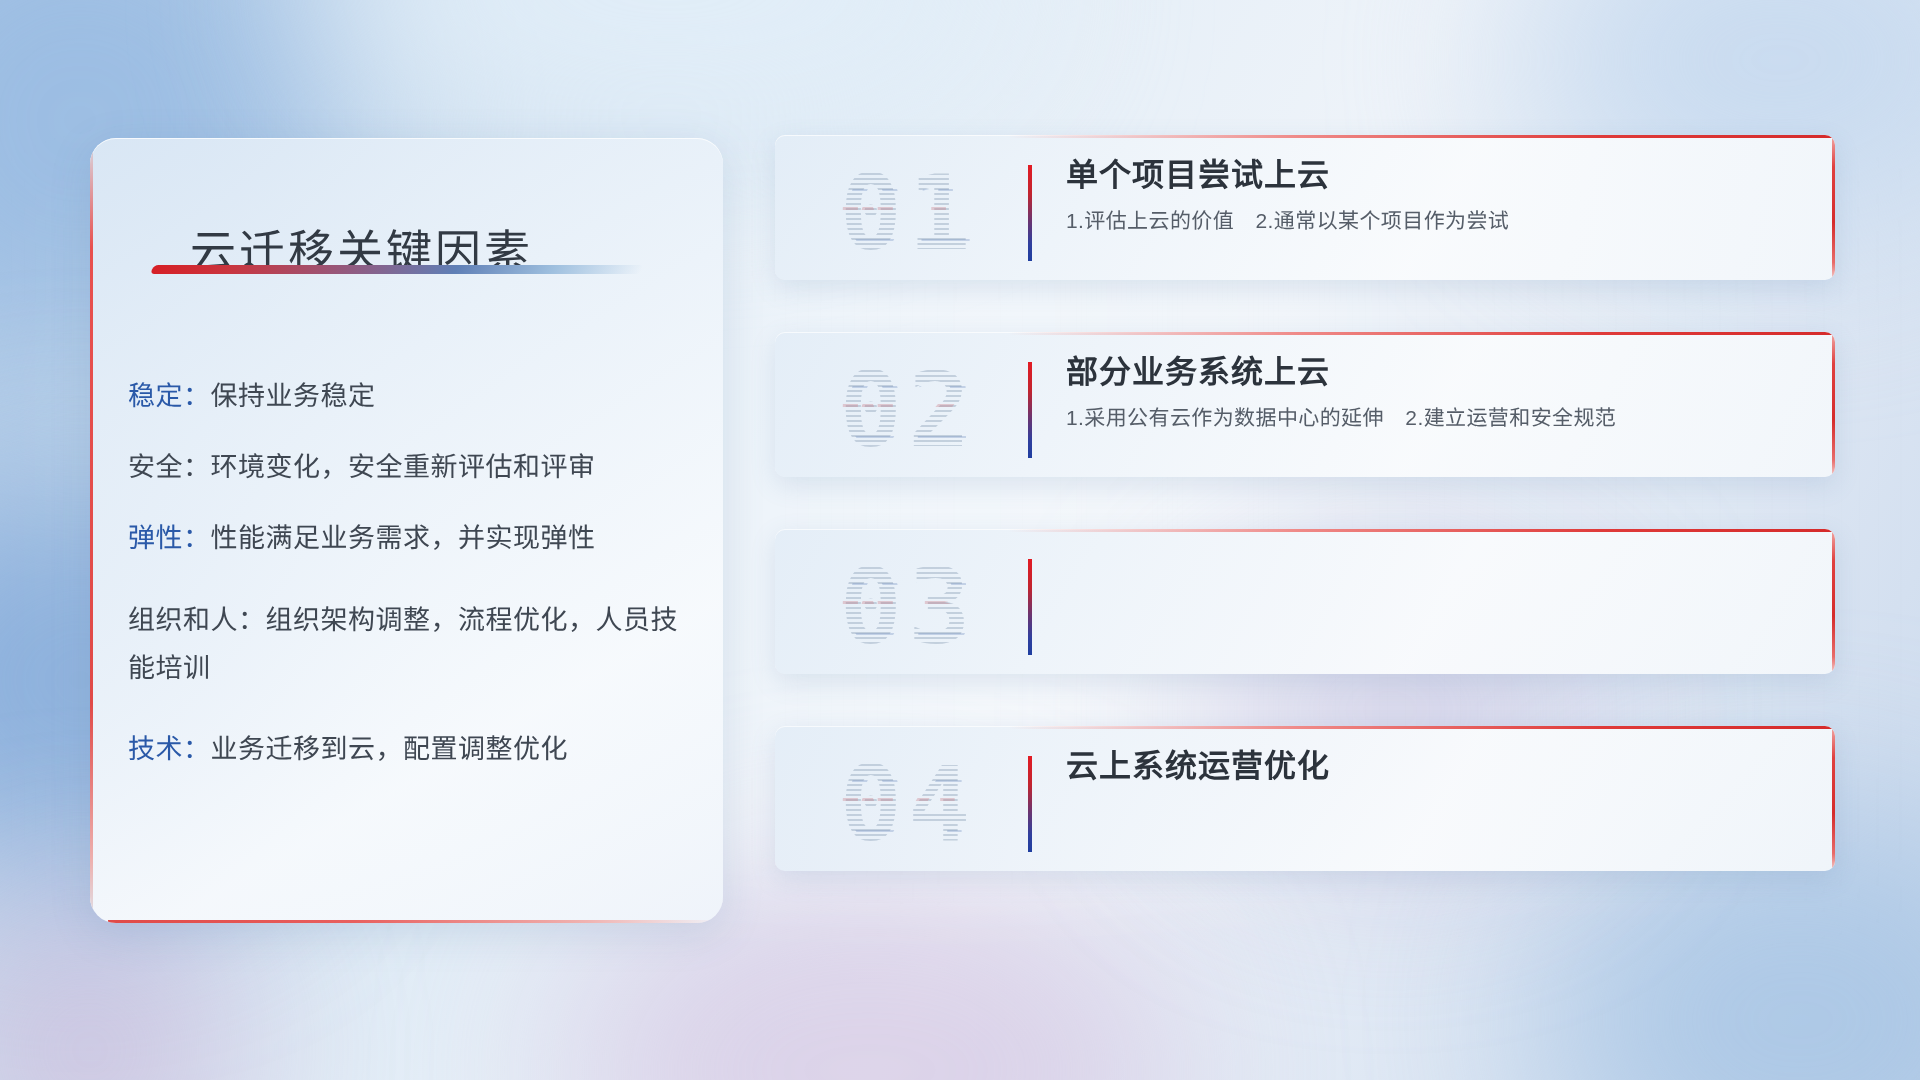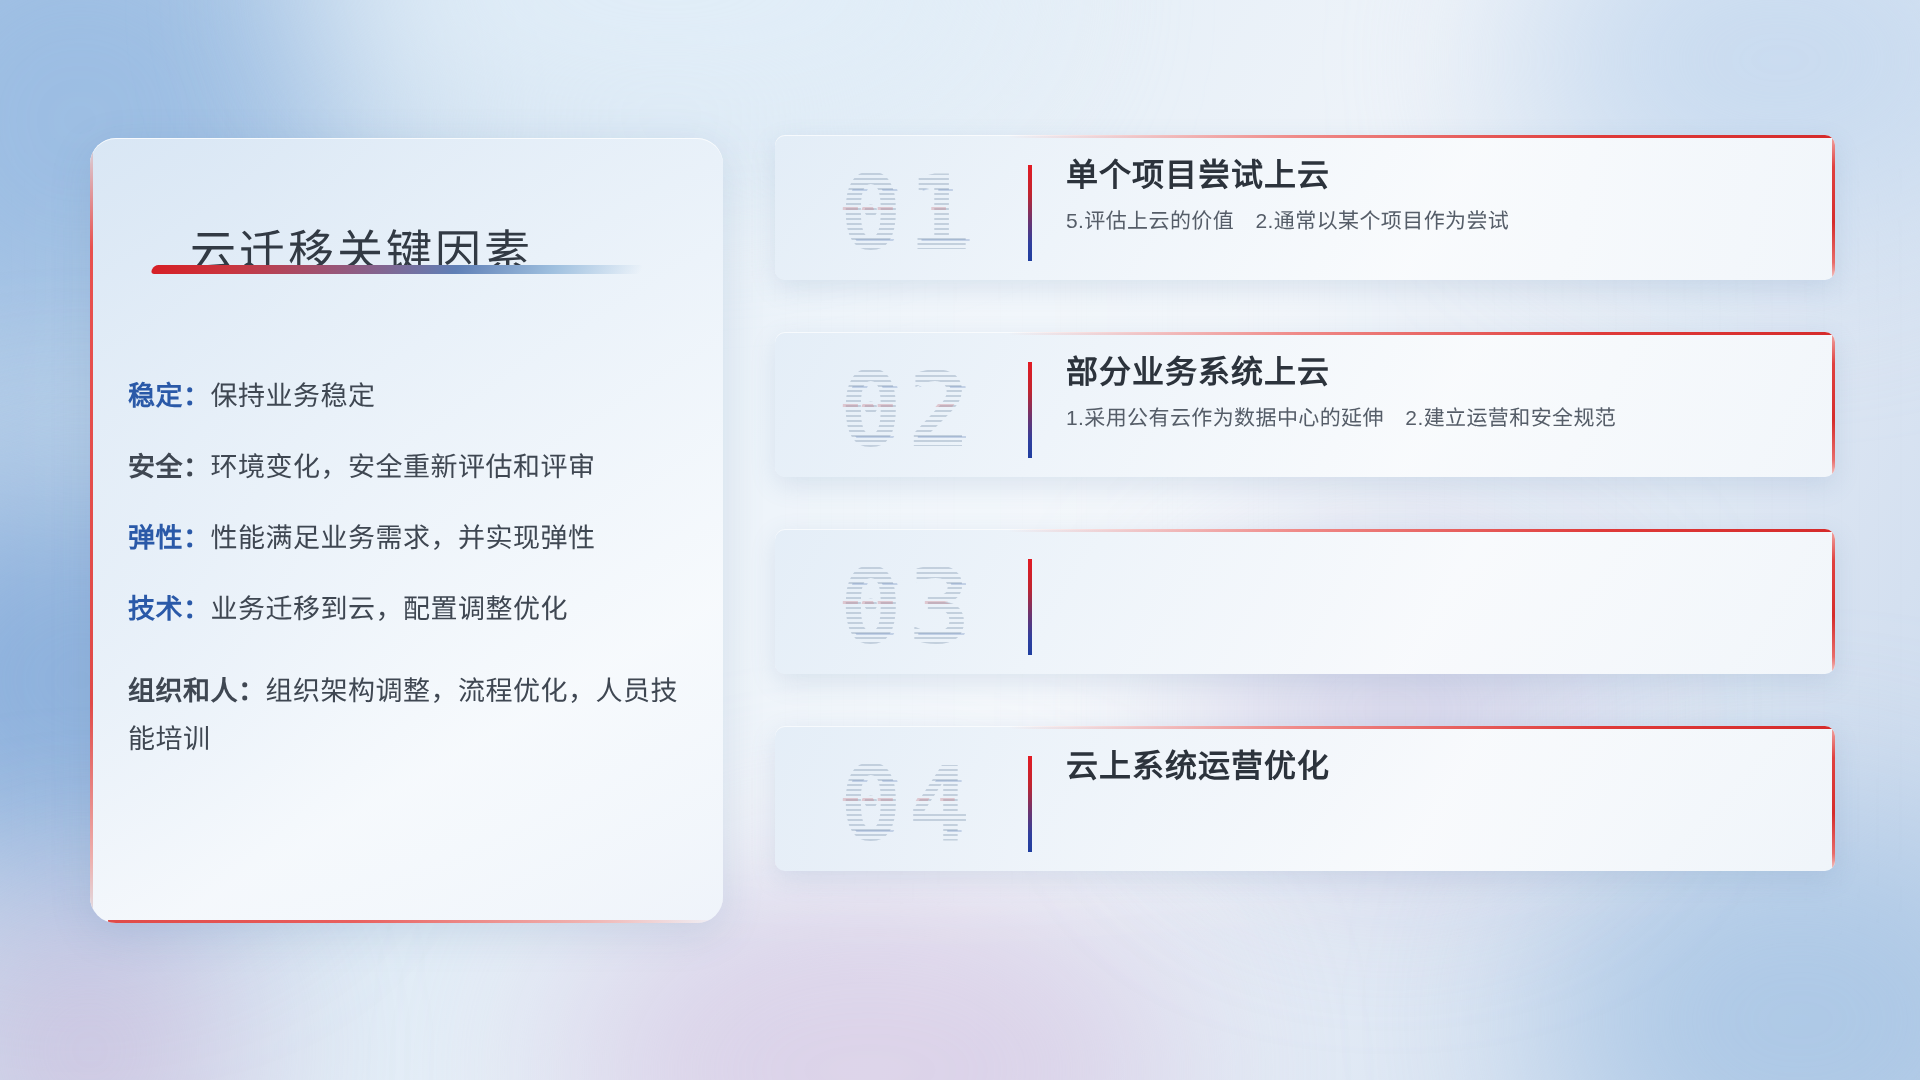--- a/index.html
+++ b/index.html
@@ -65,21 +65,21 @@
     transform:skewX(-26deg);
     transform-origin:left center;
   }
 
   #factor-list{position:absolute;left:38px;top:245px;right:30px;}
   .factor-row{
     font-size:27px;line-height:1.0;color:#3f4752;
     margin-bottom:44px;white-space:nowrap;letter-spacing:.5px;
   }
   .factor-row.wrap{white-space:normal;line-height:1.78;}
-  .factor-key{font-weight:700;}
+  .factor-key{font-weight:400;}
   .factor-key.blue{color:#2a59a8;}
   .factor-key.dark{color:#3f4752;}
   .factor-val{color:#3f4752;}
 
   
   #cards{position:absolute;left:775px;top:135px;width:1060px;}
   .card{
     position:relative;height:145px;margin-bottom:52px;border-radius:10px;
     background:linear-gradient(120deg,rgba(227,237,247,.90) 0%,rgba(238,244,250,.93) 30%,rgba(249,251,253,.96) 62%,rgba(243,247,251,.94) 100%);
     box-shadow:0 8px 26px rgba(95,130,175,.16), inset 0 1px 0 rgba(255,255,255,.7);
@@ -151,37 +151,37 @@
 <div id="stage">
 
   <section id="left-panel">
     <div class="panel-inner">
       <h1 id="panel-title">云迁移关键因素</h1>
       <div id="title-rule"></div>
       <div id="factor-list">
           <div class="factor-row"><span class="factor-key blue">稳定：</span><span class="factor-val">保持业务稳定</span></div>
           <div class="factor-row"><span class="factor-key dark">安全：</span><span class="factor-val">环境变化，安全重新评估和评审</span></div>
           <div class="factor-row"><span class="factor-key blue">弹性：</span><span class="factor-val">性能满足业务需求，并实现弹性</span></div>
+          <div class="factor-row wrap"><span class="factor-key dark">组织和人：</span><span class="factor-val">组织架构调整，流程优化，人员技能培训</span></div>
           <div class="factor-row"><span class="factor-key blue">技术：</span><span class="factor-val">业务迁移到云，配置调整优化</span></div>
-          <div class="factor-row wrap"><span class="factor-key dark">组织和人：</span><span class="factor-val">组织架构调整，流程优化，人员技能培训</span></div>
         </div>
     </div>
   </section>
 
   <section id="cards">
       <article class="card">
         <div class="card-num">
           <div class="glyph ">01</div>
           <div class="glyph tint">01</div>
           <div class="glyph tintb">01</div>
         </div>
         <div class="card-divider"></div>
         <div class="card-body">
           <div class="card-title">单个项目尝试上云</div>
-          <div class="card-desc">5.评估上云的价值　2.通常以某个项目作为尝试</div>
+          <div class="card-desc">1.评估上云的价值　2.通常以某个项目作为尝试</div>
         </div>
       </article>
       <article class="card">
         <div class="card-num">
           <div class="glyph ">02</div>
           <div class="glyph tint">02</div>
           <div class="glyph tintb">02</div>
         </div>
         <div class="card-divider"></div>
         <div class="card-body">

